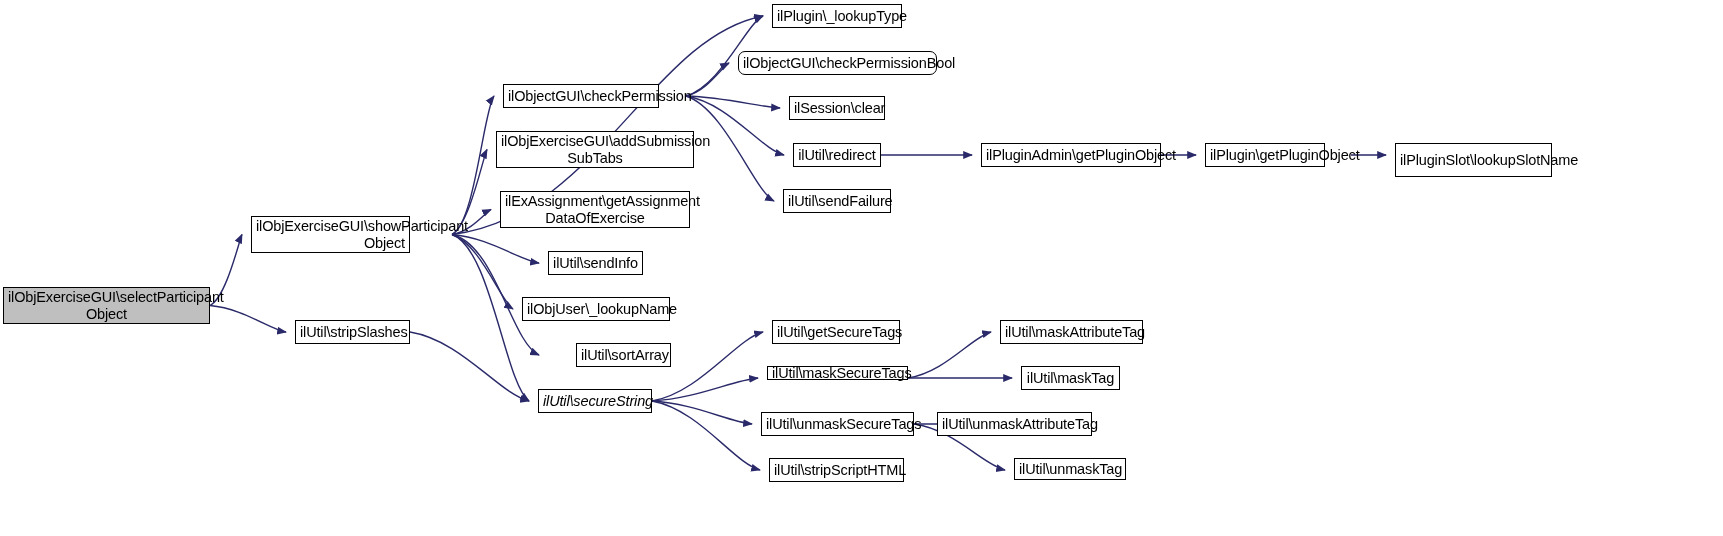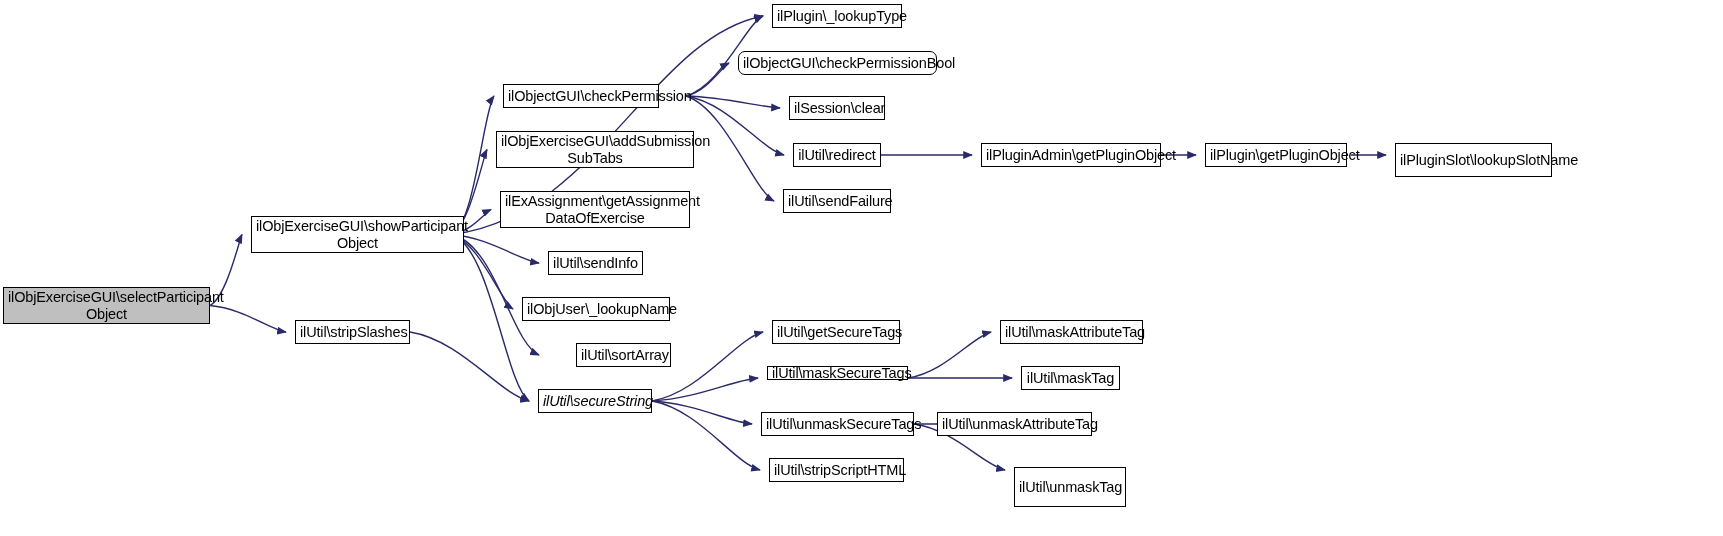--- a/index.html
+++ b/index.html
@@ -94,21 +94,21 @@
         <path d="M652,401 C698.8,409.28 733.9,463.1 760,470" marker-end="url(#arrow)"></path>
         <path d="M908,378 C944.8,372.48 972.4,336.6 991,332" marker-end="url(#arrow)"></path>
         <path d="M908,378 L1012,378" marker-end="url(#arrow)"></path>
         <path d="M914,424 L984,424" marker-end="url(#arrow)"></path>
         <path d="M914,424 C954,429.52 984,465.4 1005,470" marker-end="url(#arrow)"></path>
       </g>
   </svg>
   <div id="node-layer">
       <div class="node highlight" style="left: 3px; top: 287px; width: 207px; height: 37px;"><span class="nlabel">ilObjExerciseGUI\selectParticipant
 Object</span></div>
-      <div class="node" style="left: 251px; top: 216px; width: 213px; height: 37px;"><span class="nlabel">ilObjExerciseGUI\showParticipant
+      <div class="node" style="left: 251px; top: 216px; width: 159px; height: 37px; text-align: right;"><span class="nlabel">ilObjExerciseGUI\showParticipant
 Object</span></div>
       <div class="node" style="left: 295px; top: 320px; width: 115px; height: 24px;"><span class="nlabel">ilUtil\stripSlashes</span></div>
       <div class="node" style="left: 503px; top: 84px; width: 156px; height: 24px;"><span class="nlabel">ilObjectGUI\checkPermission</span></div>
       <div class="node" style="left: 496px; top: 131px; width: 198px; height: 37px;"><span class="nlabel">ilObjExerciseGUI\addSubmission
 SubTabs</span></div>
       <div class="node" style="left: 500px; top: 191px; width: 190px; height: 37px;"><span class="nlabel">ilExAssignment\getAssignment
 DataOfExercise</span></div>
       <div class="node" style="left: 548px; top: 251px; width: 95px; height: 24px;"><span class="nlabel">ilUtil\sendInfo</span></div>
       <div class="node" style="left: 522px; top: 297px; width: 148px; height: 24px;"><span class="nlabel">ilObjUser\_lookupName</span></div>
       <div class="node" style="left: 576px; top: 343px; width: 95px; height: 24px;"><span class="nlabel">ilUtil\sortArray</span></div>
@@ -118,18 +118,18 @@
       <div class="node" style="left: 789px; top: 96px; width: 96px; height: 24px;"><span class="nlabel">ilSession\clear</span></div>
       <div class="node" style="left: 793px; top: 143px; width: 88px; height: 24px;"><span class="nlabel">ilUtil\redirect</span></div>
       <div class="node" style="left: 783px; top: 189px; width: 108px; height: 24px;"><span class="nlabel">ilUtil\sendFailure</span></div>
       <div class="node" style="left: 772px; top: 320px; width: 128px; height: 24px;"><span class="nlabel">ilUtil\getSecureTags</span></div>
       <div class="node" style="left: 767px; top: 366px; width: 141px; height: 14px;"><span class="nlabel">ilUtil\maskSecureTags</span></div>
       <div class="node" style="left: 761px; top: 412px; width: 153px; height: 24px;"><span class="nlabel">ilUtil\unmaskSecureTags</span></div>
       <div class="node" style="left: 769px; top: 458px; width: 135px; height: 24px;"><span class="nlabel">ilUtil\stripScriptHTML</span></div>
       <div class="node" style="left: 1000px; top: 320px; width: 143px; height: 24px;"><span class="nlabel">ilUtil\maskAttributeTag</span></div>
       <div class="node" style="left: 1021px; top: 366px; width: 99px; height: 24px;"><span class="nlabel">ilUtil\maskTag</span></div>
       <div class="node" style="left: 937px; top: 412px; width: 155px; height: 24px;"><span class="nlabel">ilUtil\unmaskAttributeTag</span></div>
-      <div class="node" style="left: 1014px; top: 458px; width: 112px; height: 40px; margin-top: 9px;"><span class="nlabel">ilUtil\unmaskTag</span></div>
+      <div class="node" style="left: 1014px; top: 458px; width: 112px; height: 22px;"><span class="nlabel">ilUtil\unmaskTag</span></div>
       <div class="node" style="left: 981px; top: 143px; width: 180px; height: 24px;"><span class="nlabel">ilPluginAdmin\getPluginObject</span></div>
-      <div class="node" style="left: 1205px; top: 143px; width: 142px; height: 24px;"><span class="nlabel">ilPlugin\getPluginObject</span></div>
+      <div class="node" style="left: 1205px; top: 143px; width: 120px; height: 24px;"><span class="nlabel">ilPlugin\getPluginObject</span></div>
       <div class="node" style="left: 1395px; top: 143px; width: 157px; height: 34px;"><span class="nlabel">ilPluginSlot\lookupSlotName</span></div>
     </div>
 </div>
 
 </body></html>

